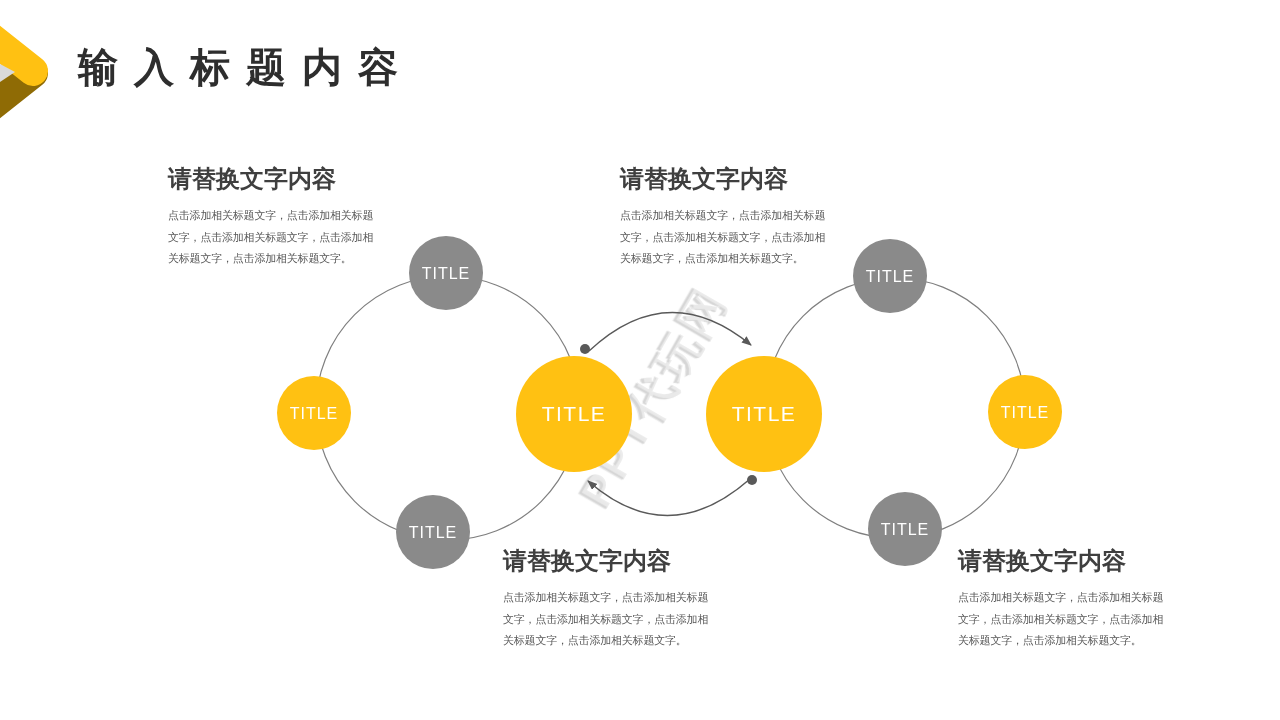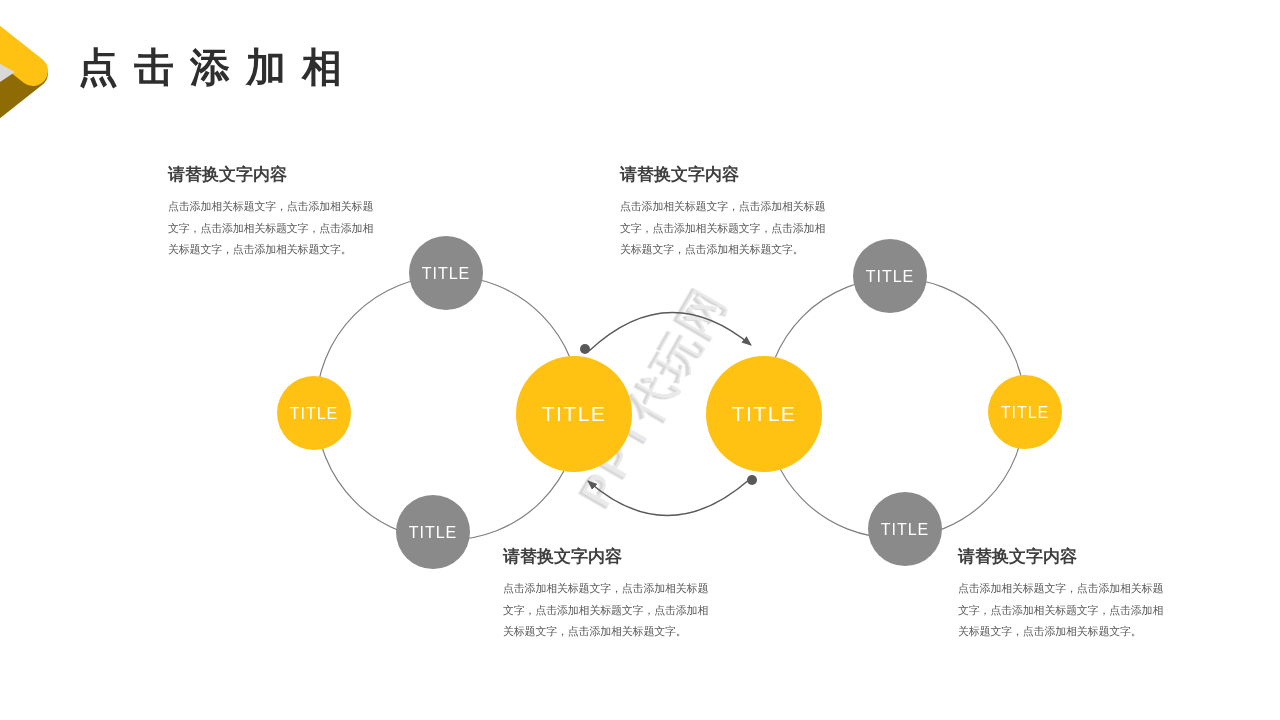--- a/index.html
+++ b/index.html
@@ -23,21 +23,21 @@
     position:absolute;left:500px;top:369px;width:300px;height:54px;
     text-align:center;font-size:46px;font-weight:bold;letter-spacing:3px;
     color:rgba(128,128,128,0.14);
     text-shadow:2px 2px 1px rgba(255,255,255,0.85), -1px -1px 1px rgba(110,110,110,0.18);
     transform:rotate(-60deg);
     pointer-events:none;white-space:nowrap;
   }
   
   .text-block{position:absolute;}
   .tb-heading{
-    font-size:17px;font-weight:bold;color:#3f3f3f;
+    font-size:24px;font-weight:bold;color:#3f3f3f;
     margin:0 0 10px 0;white-space:nowrap;
   }
   .tb-line{
     font-size:11px;color:#595959;line-height:21.5px;
     white-space:nowrap;letter-spacing:-0.2px;
   }
   .tb-top-left{left:168px;top:163px;}
   .tb-top-right{left:620px;top:163px;}
   .tb-bottom-left{left:503px;top:545px;}
   .tb-bottom-right{left:958px;top:545px;}
@@ -59,21 +59,21 @@
 <body>
 
 <div class="slide">
 
   <svg class="corner-logo" width="62" height="112" viewBox="0 0 62 112" aria-hidden="true">
     <line x1="-20" y1="105" x2="33" y2="63" stroke="#8f6b05" stroke-width="30" stroke-linecap="round"></line>
     <line x1="-20" y1="19" x2="33" y2="61" stroke="#ffc112" stroke-width="30" stroke-linecap="round"></line>
     <polygon points="0,54 15,62 0,72" fill="#d9d9d9"></polygon>
   </svg>
 
-  <h1 class="slide-title">点击添加相</h1>
+  <h1 class="slide-title">输入标题内容</h1>
 
   <div class="watermark">PPT代玩网</div>
 
   <svg class="diagram" width="1280" height="720" viewBox="0 0 1280 720">
     <defs>
       <marker id="arrowhead" markerUnits="userSpaceOnUse" markerWidth="12" markerHeight="10" refX="9" refY="4" orient="auto">
         <path d="M0,0 L10,4 L0,8 Z" fill="#595959"></path>
       </marker>
     </defs>
 

